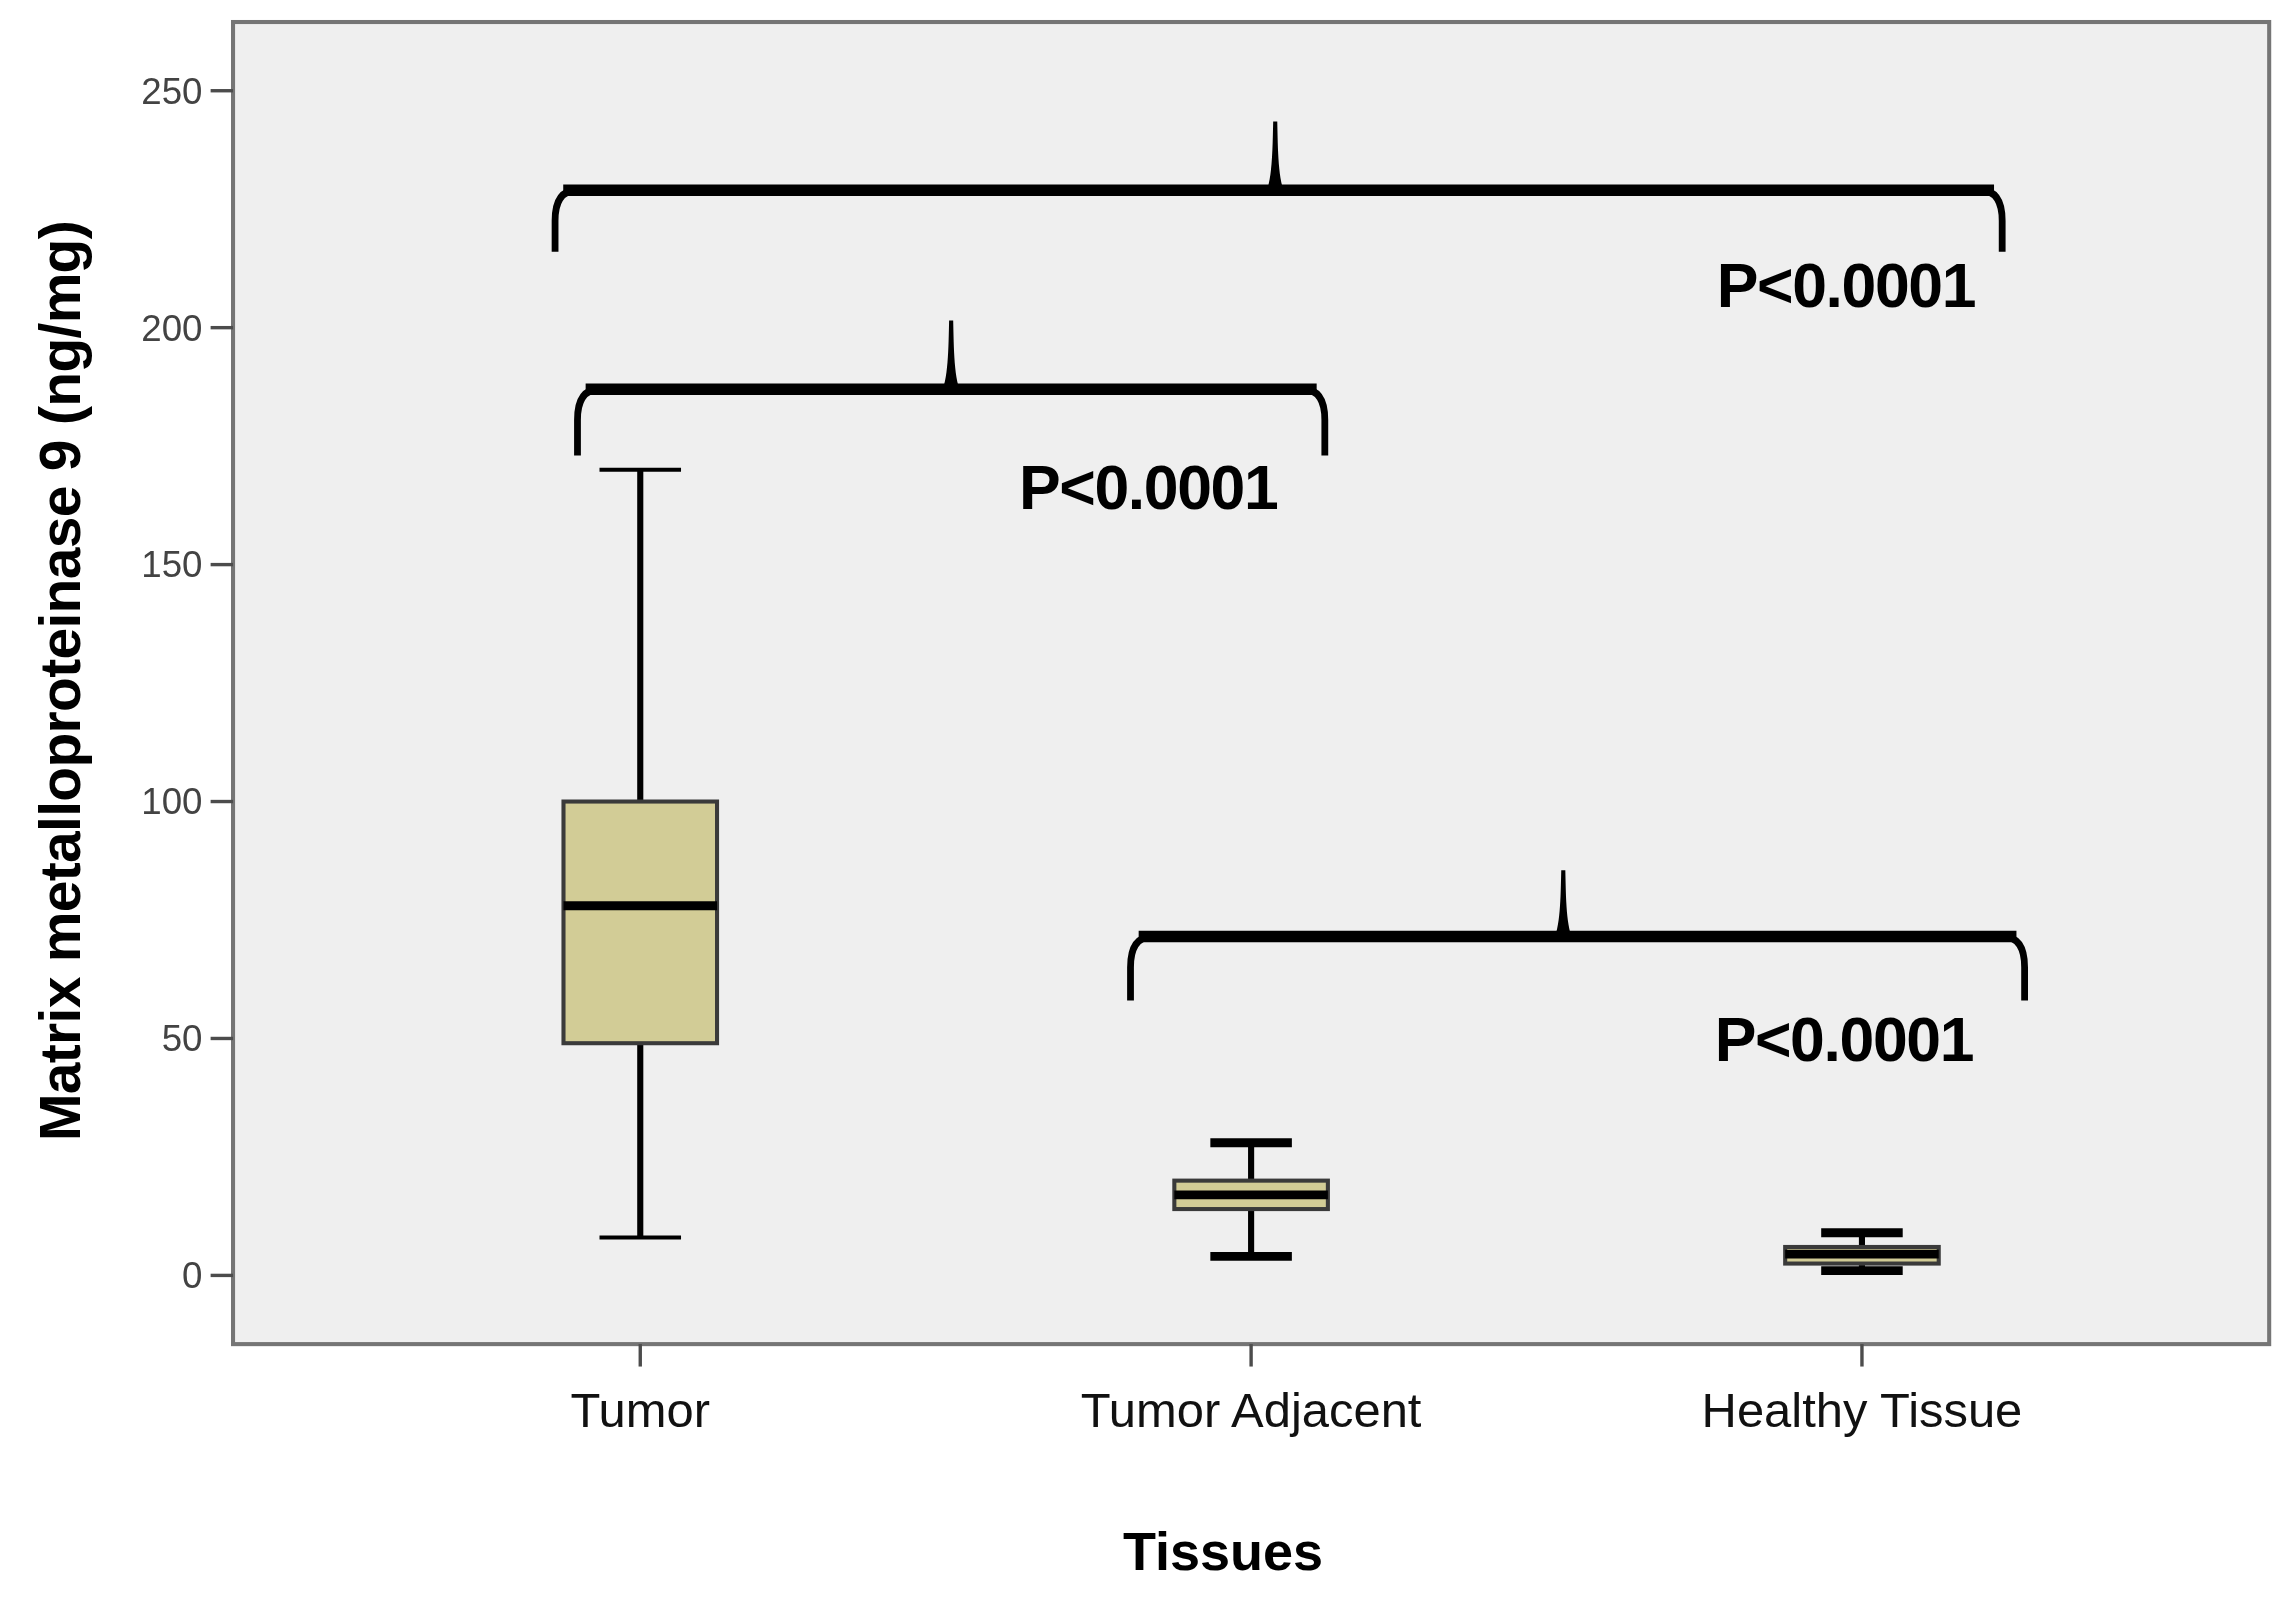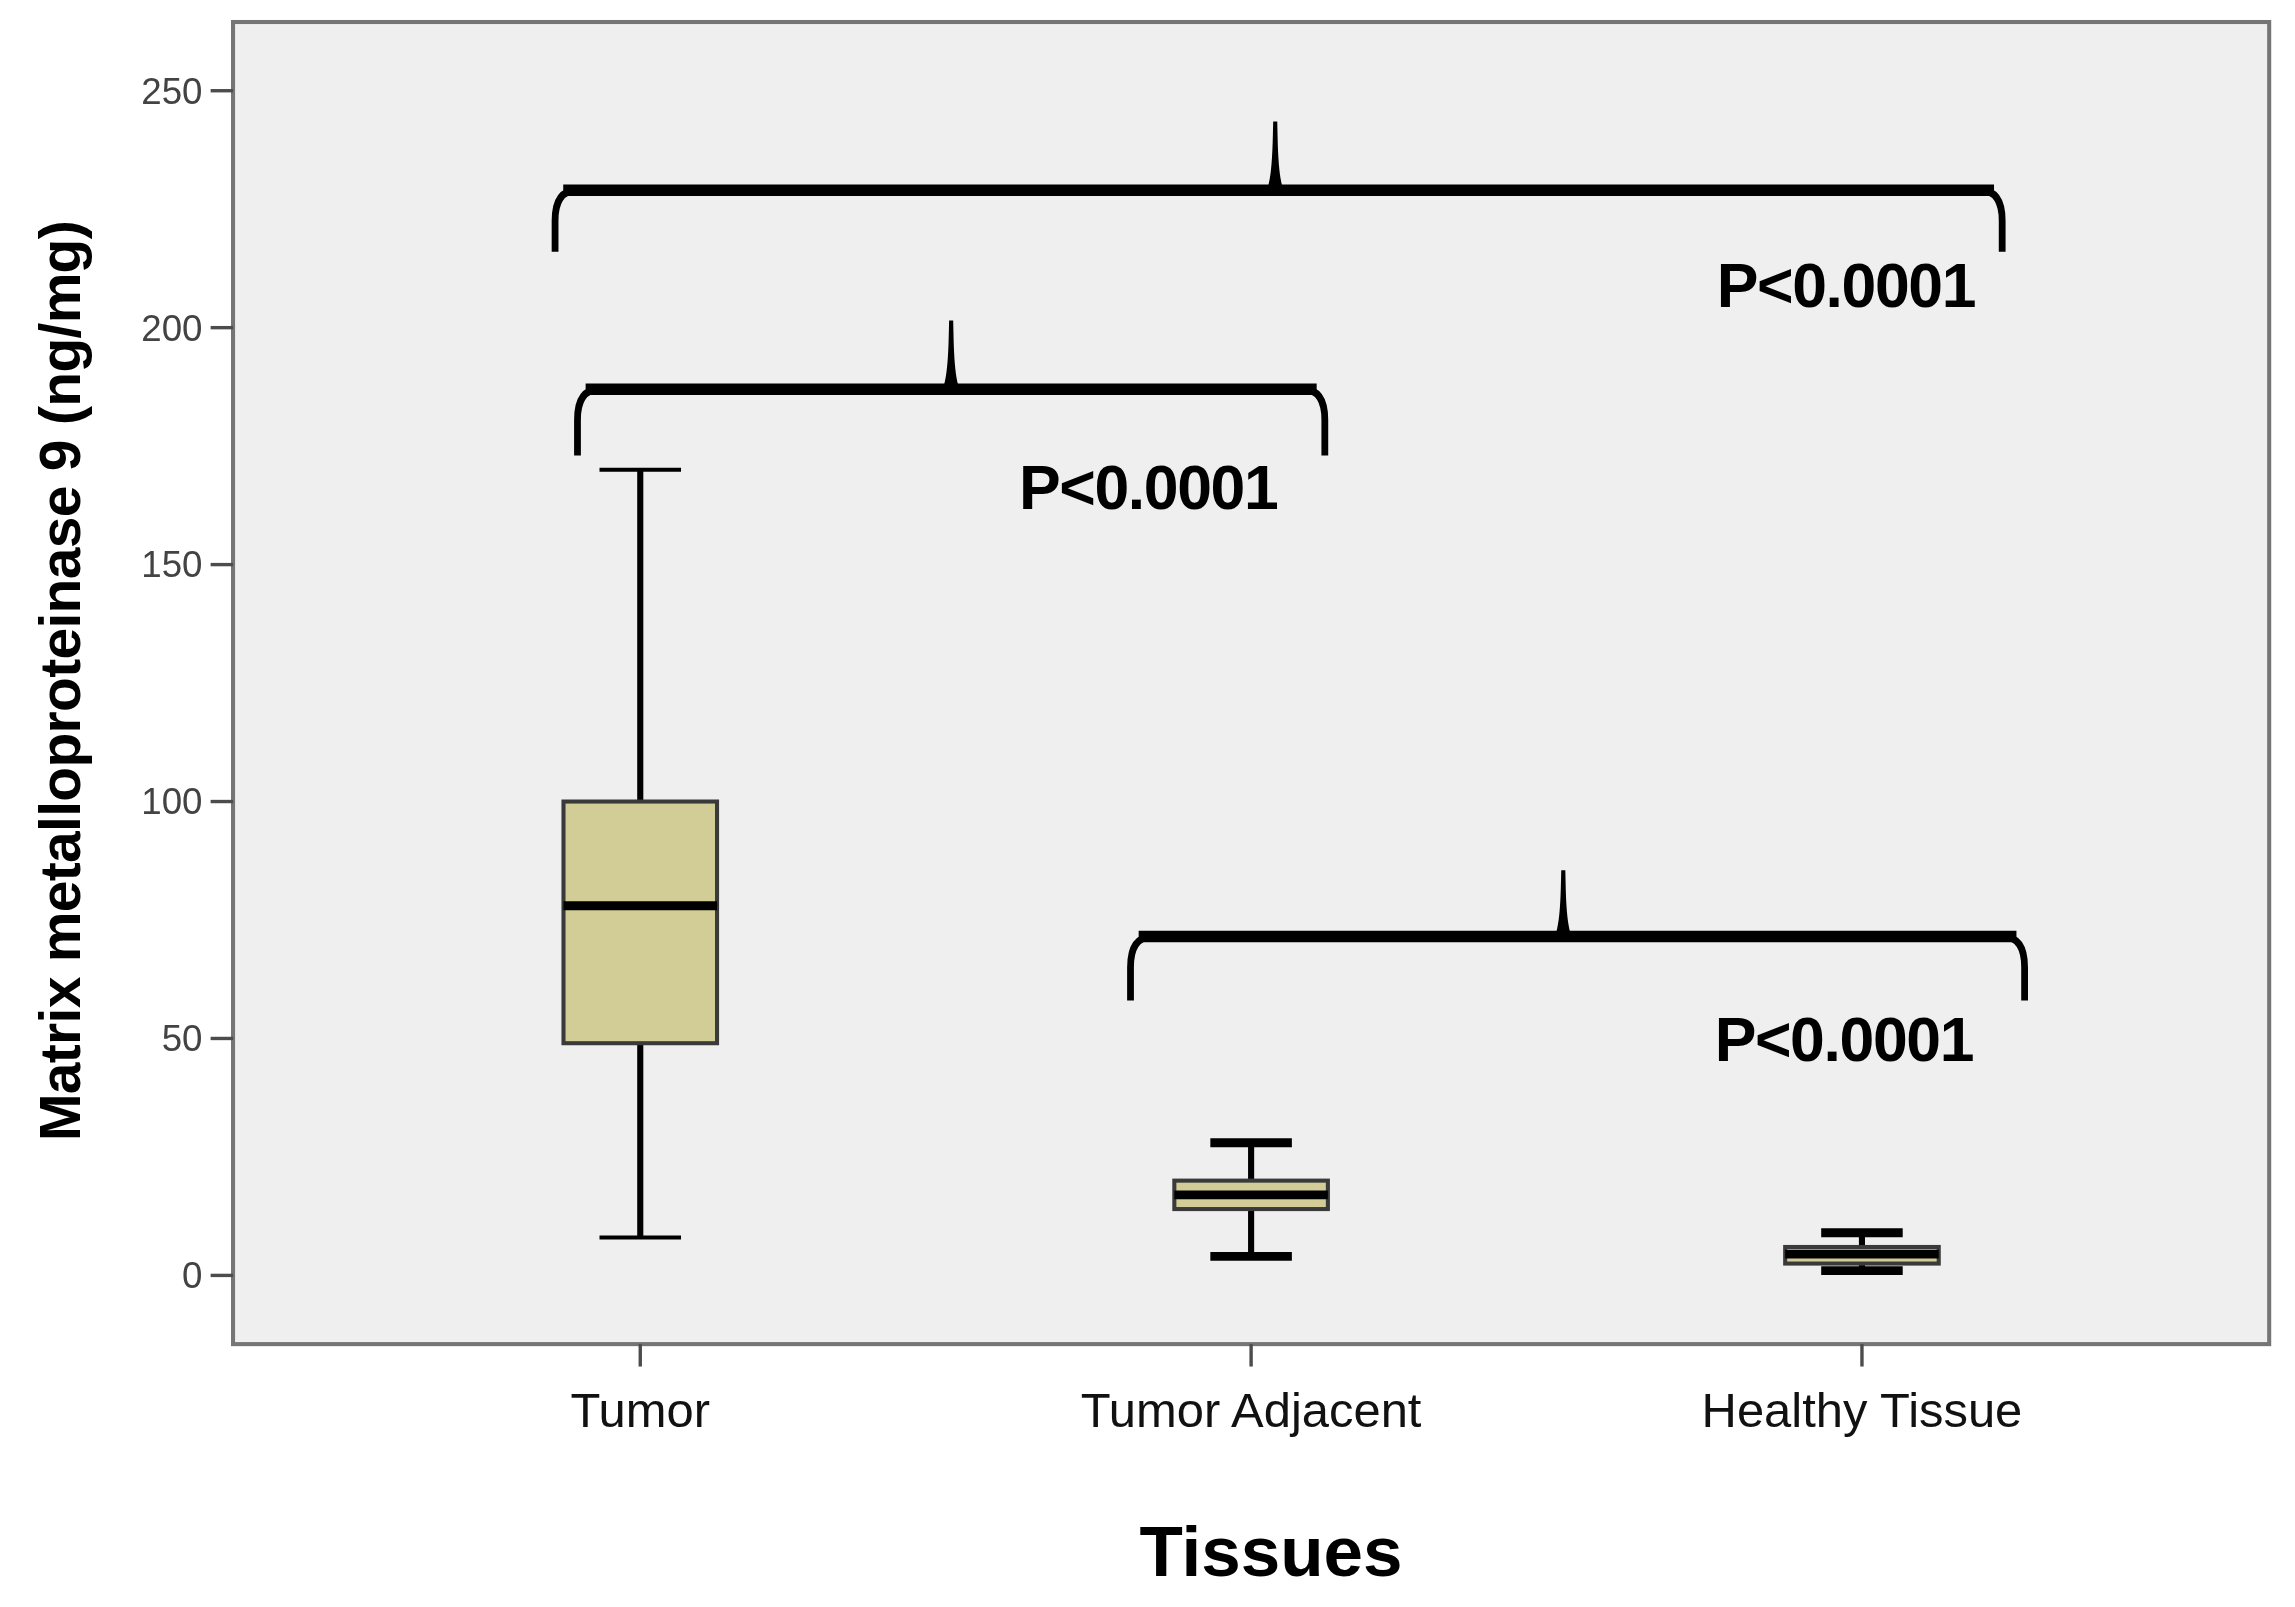--- a/index.html
+++ b/index.html
@@ -21,23 +21,22 @@
   #y-title {
     left: 60px;
     top: 681px;
     font-size: 57px;
     letter-spacing: -0.7px;
     transform: translate(-50%, -50%) rotate(-90deg);
   }
   #x-title {
     left: 1223px;
     top: 1551px;
-    font-size: 71px;
+    font-size: 54px;
     transform: translate(-50%, -50%);
-    margin-left: 48px;
   }
   text { font-family: "Liberation Sans", sans-serif; }
 </style>
 </head>
 <body>
 
 <div id="figure">
   <svg id="chart" width="2295" height="1608" viewBox="0 0 3378 2366">
       <rect x="343" y="32" width="2997" height="1946" fill="#efefef" stroke="#757575" stroke-width="6"></rect>
       <line x1="310" y1="1876.863799283154" x2="343" y2="1876.863799283154" stroke="#4c4c4c" stroke-width="5"></line>

